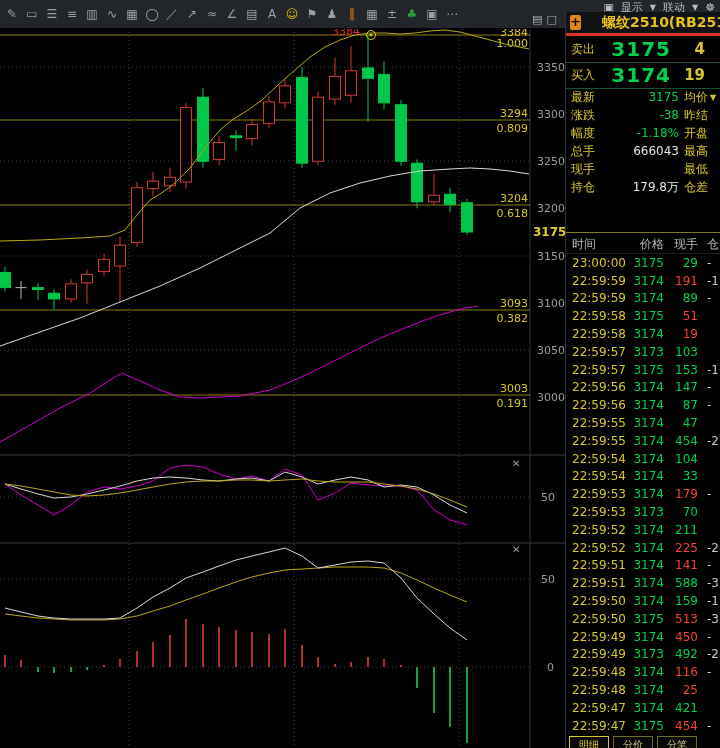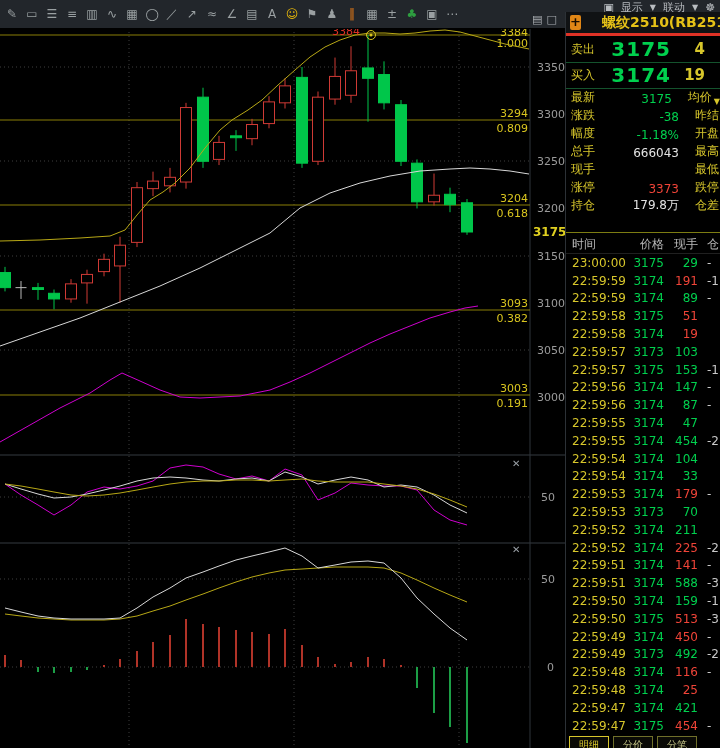--- a/index.html
+++ b/index.html
@@ -25,24 +25,24 @@
            line-height:14px;text-align:center;border-radius:2px;margin-left:4px;}
   .rp-title{flex:1;text-align:center;color:#e5c117;font-size:14px;font-weight:bold;white-space:nowrap;margin-left:21px;}
   .red-line{position:absolute;top:21px;left:0;width:155px;height:3px;background:#df3226;}
   .quote-row{position:absolute;left:0;width:155px;height:26px;display:flex;align-items:center;
              border-bottom:1px solid #14532d;}
   .sell{top:24px}.buy{top:50px}
   .q-label{color:#d7c62b;font-size:12px;margin-left:5px;width:30px;}
   .q-price{font-size:20px;font-weight:bold;color:#00d04e;width:70px;text-align:right;letter-spacing:1px;}
   .q-qty{font-size:15px;font-weight:bold;color:#d7c62b;flex:1;text-align:right;padding-right:16px;}
   .stats{position:absolute;top:76px;left:0;width:155px;}
-  .stat-row{height:18px;display:flex;align-items:flex-end;font-size:12px;white-space:nowrap;}
+  .stat-row{height:18px;display:flex;align-items:center;font-size:12px;white-space:nowrap;}
   .s-l1{color:#d7c62b;margin-left:5px;width:50px;}
   .s-v1{width:58px;text-align:right;}
-  .s-l2{color:#d7c62b;margin-left:16px;}
+  .s-l2{color:#d7c62b;margin-left:5px;}
   .s-v2{flex:1;text-align:right;padding-right:1px;}
   .s-arrow{color:#d7c62b;font-size:8px;margin-left:2px;}
   .c-green{color:#00d04e}.c-red{color:#f04438}.c-white{color:#e3e3e3}
   .olive-line{position:absolute;top:220px;left:0;width:155px;height:1px;background:#7d7d12;}
   .tape-head{position:absolute;top:223px;left:0;width:155px;height:18px;display:flex;align-items:flex-end;
              font-size:12px;color:#b9b9b9;border-bottom:1px solid #202020;}
   .tape{position:absolute;top:242px;left:0;width:155px;}
   .tape-row{height:17.8px;display:flex;align-items:center;font-size:12px;white-space:nowrap;}
   .t-time{color:#d7c62b;padding-left:6px;width:56px;}
   .t-price{width:36px;text-align:right;}
@@ -283,26 +283,20 @@
         <span class="s-l2">最高</span>
         <span class="s-v2 c-white"></span>
       </div>
       <div class="stat-row">
         <span class="s-l1">现手</span>
         <span class="s-v1 c-white"></span>
         <span class="s-l2">最低</span>
         <span class="s-v2 c-white"></span>
       </div>
       <div class="stat-row">
-        <span class="s-l1">涨停</span>
-        <span class="s-v1 c-red">3373</span>
-        <span class="s-l2">跌停</span>
-        <span class="s-v2 c-white"></span>
-      </div>
-      <div class="stat-row">
         <span class="s-l1">持仓</span>
         <span class="s-v1 c-white">179.8万</span>
         <span class="s-l2">仓差</span>
         <span class="s-v2 c-white"></span>
       </div>
     </div>
   <div class="olive-line"></div>
 
   <div class="tape-head">
     <span class="t-time" style="color:#b9b9b9">时间</span>

